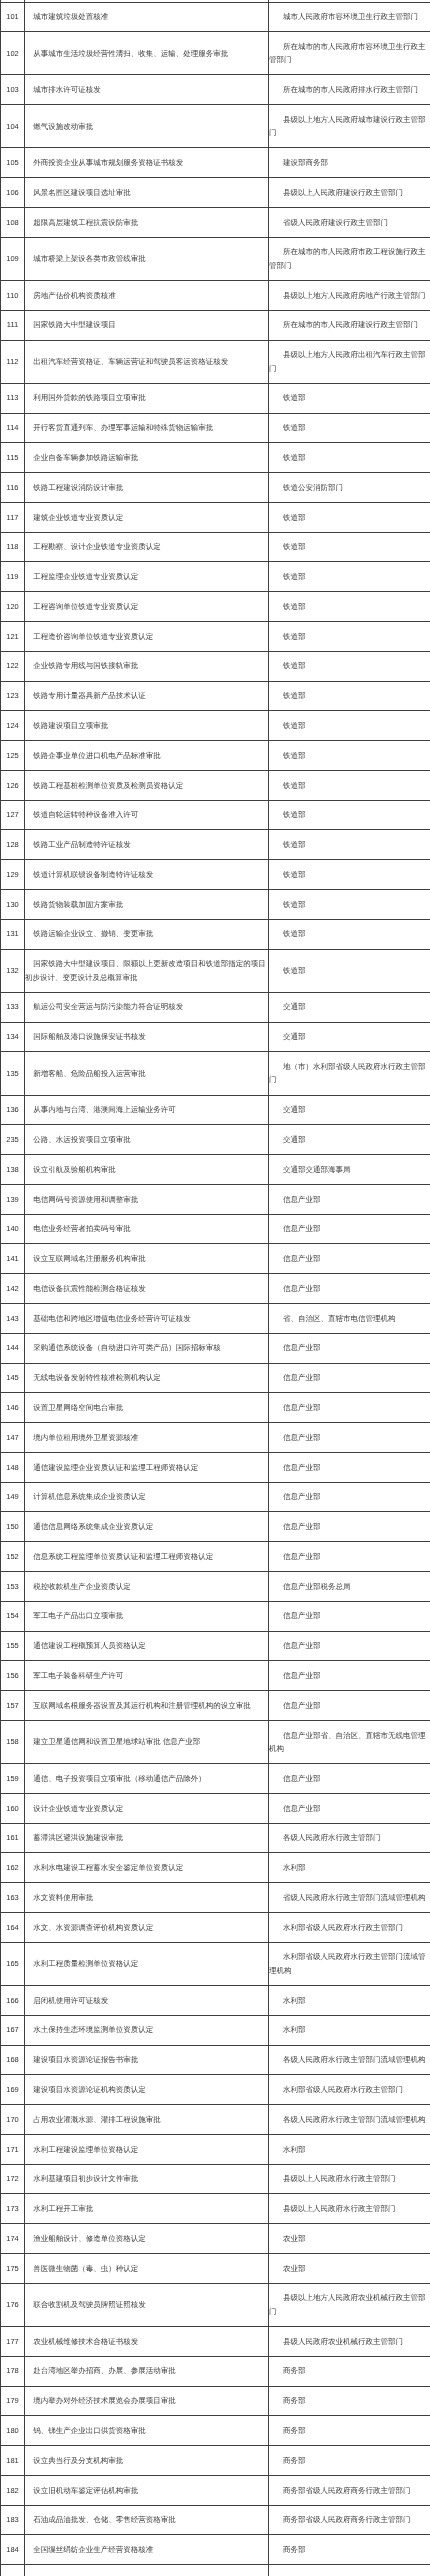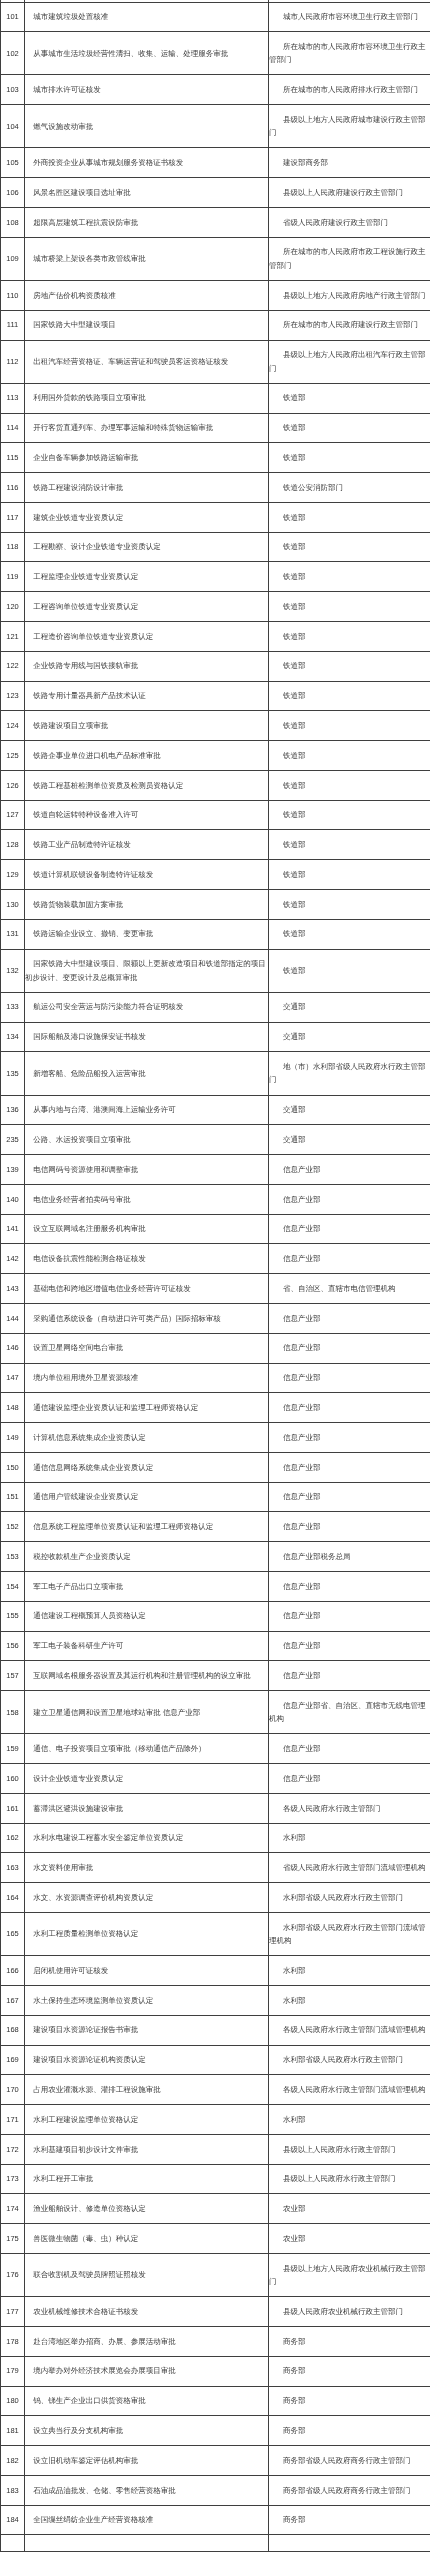--- a/index.html
+++ b/index.html
@@ -454,20 +454,31 @@
           </td>
           <td class="item-cell">
             <div class="cell-text">公路、水运投资项目立项审批</div>
           </td>
           <td class="dept-cell">
             <div class="cell-text">交通部</div>
           </td>
         </tr>
         <tr>
           <td class="num-cell">
+            <div class="cell-text">138</div>
+          </td>
+          <td class="item-cell">
+            <div class="cell-text">设立引航及验船机构审批</div>
+          </td>
+          <td class="dept-cell">
+            <div class="cell-text">交通部交通部海事局</div>
+          </td>
+        </tr>
+        <tr>
+          <td class="num-cell">
             <div class="cell-text">139</div>
           </td>
           <td class="item-cell">
             <div class="cell-text">电信网码号资源使用和调整审批</div>
           </td>
           <td class="dept-cell">
             <div class="cell-text">信息产业部</div>
           </td>
         </tr>
         <tr>
@@ -520,20 +531,31 @@
           </td>
           <td class="item-cell">
             <div class="cell-text">采购通信系统设备（自动进口许可类产品）国际招标审核</div>
           </td>
           <td class="dept-cell">
             <div class="cell-text">信息产业部</div>
           </td>
         </tr>
         <tr>
           <td class="num-cell">
+            <div class="cell-text">145</div>
+          </td>
+          <td class="item-cell">
+            <div class="cell-text">无线电设备发射特性核准检测机构认定</div>
+          </td>
+          <td class="dept-cell">
+            <div class="cell-text">信息产业部</div>
+          </td>
+        </tr>
+        <tr>
+          <td class="num-cell">
             <div class="cell-text">146</div>
           </td>
           <td class="item-cell">
             <div class="cell-text">设置卫星网络空间电台审批</div>
           </td>
           <td class="dept-cell">
             <div class="cell-text">信息产业部</div>
           </td>
         </tr>
         <tr>
@@ -568,31 +590,20 @@
           <td class="dept-cell">
             <div class="cell-text">信息产业部</div>
           </td>
         </tr>
         <tr>
           <td class="num-cell">
             <div class="cell-text">150</div>
           </td>
           <td class="item-cell">
             <div class="cell-text">通信信息网络系统集成企业资质认定</div>
-          </td>
-          <td class="dept-cell">
-            <div class="cell-text">信息产业部</div>
-          </td>
-        </tr>
-        <tr>
-          <td class="num-cell">
-            <div class="cell-text">151</div>
-          </td>
-          <td class="item-cell">
-            <div class="cell-text">通信用户管线建设企业资质认定</div>
           </td>
           <td class="dept-cell">
             <div class="cell-text">信息产业部</div>
           </td>
         </tr>
         <tr>
           <td class="num-cell">
             <div class="cell-text">152</div>
           </td>
           <td class="item-cell">

